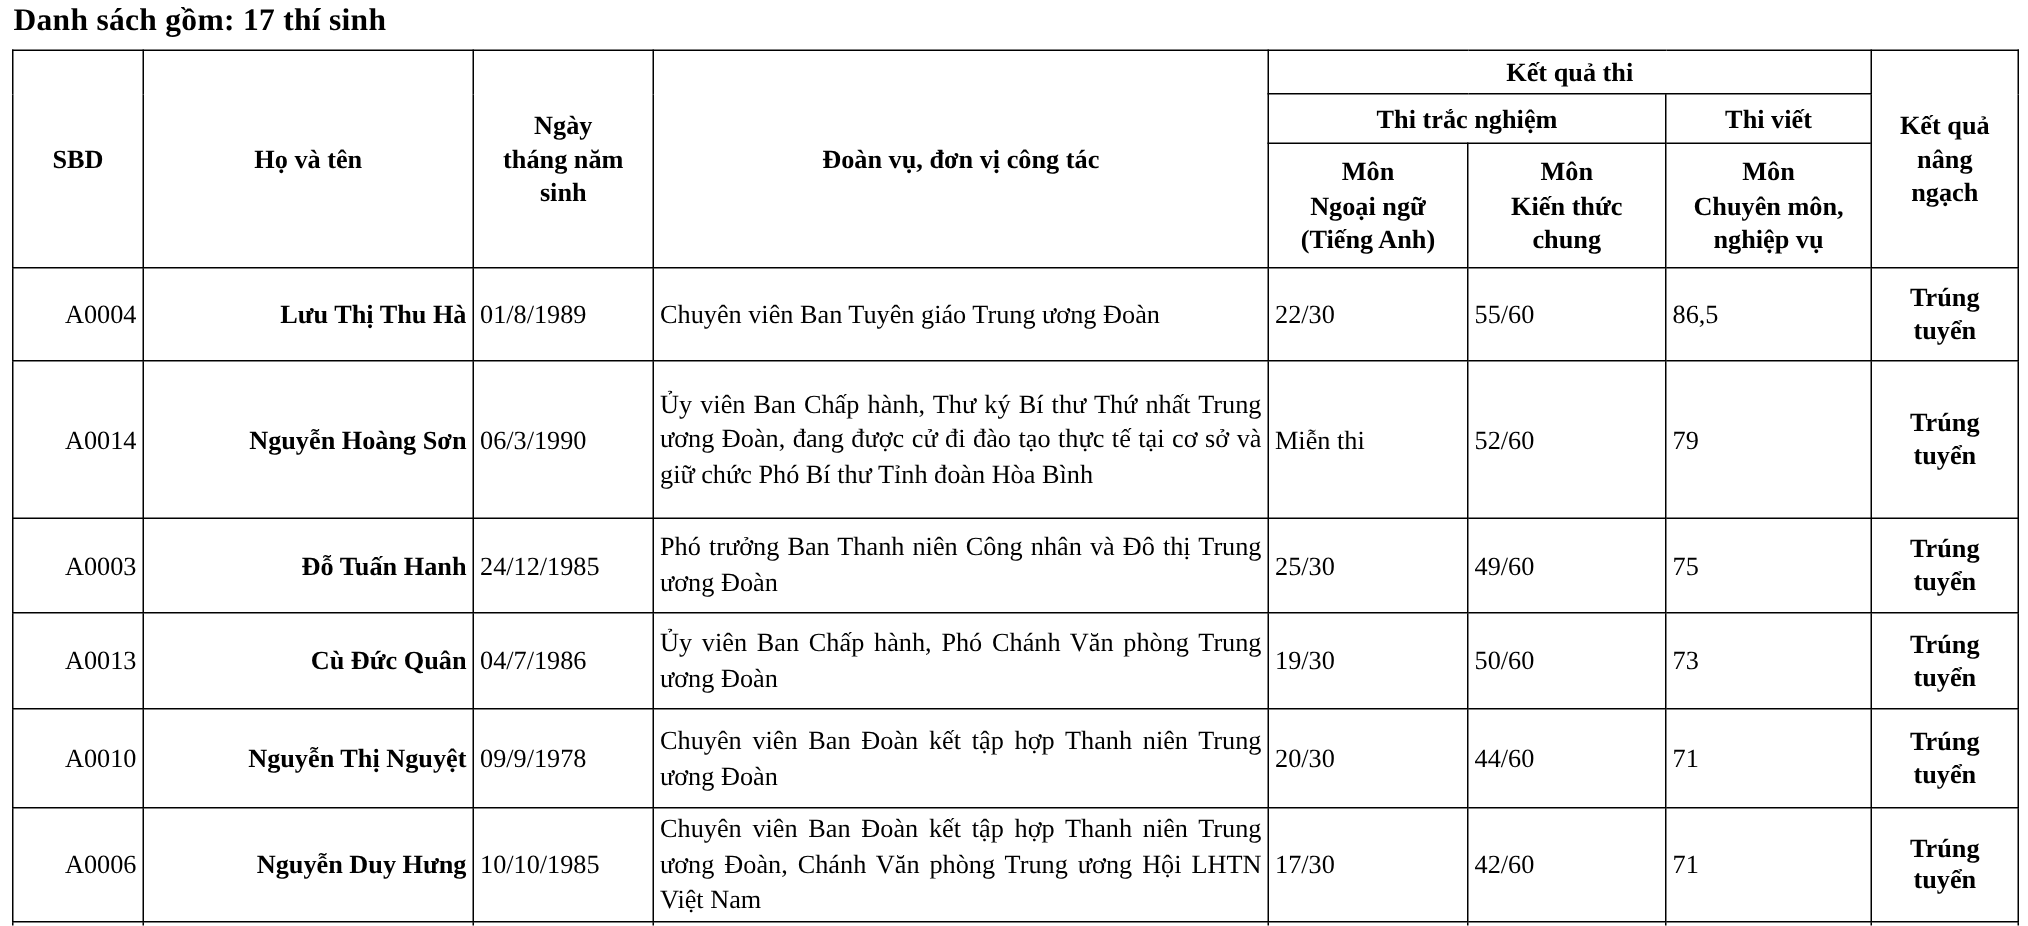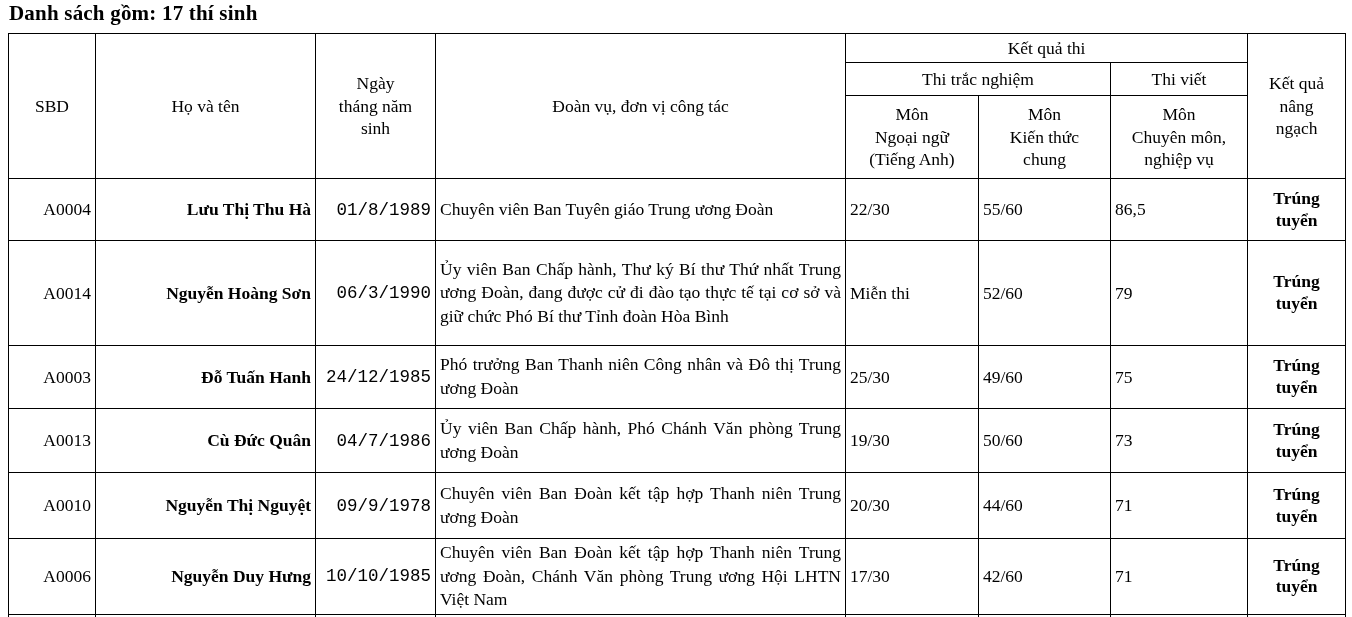--- a/index.html
+++ b/index.html
@@ -37,32 +37,32 @@
     font-size: 17.5px;
   }
   table.results th,
   table.results td {
     border: 1.5px solid #000000;
     vertical-align: middle;
     padding: 2px 4px;
     overflow: hidden;
   }
   table.results th {
-    font-weight: normal;
+    font-weight: bold;
     text-align: center;
     white-space: pre-line;
     line-height: 1.3;
     padding: 2px 2px;
   }
   tr.hdr1 { height: 29px; }
   tr.hdr2 { height: 33px; }
   tr.hdr3 { height: 83px; }
   td.c-sbd  { text-align: right; }
   td.c-name { font-weight: bold; text-align: right; padding-left: 13px; }
-  td.c-dob  { text-align: right; font-family: Liberation Mono, monospace; }
+  td.c-dob  { text-align: left; }
   td.c-pos  { text-align: justify; padding: 3px 9px; line-height: 1.35; }
   td.c-score  { font-weight: normal; text-align: left; }
   td.c-result { font-weight: bold; text-align: center; white-space: pre-line; line-height: 1.25; }
 </style>
 </head>
 <body>
 
 <div class="page">
 
   <div class="doc-title">Danh sách gồm: 17 thí sinh</div>

